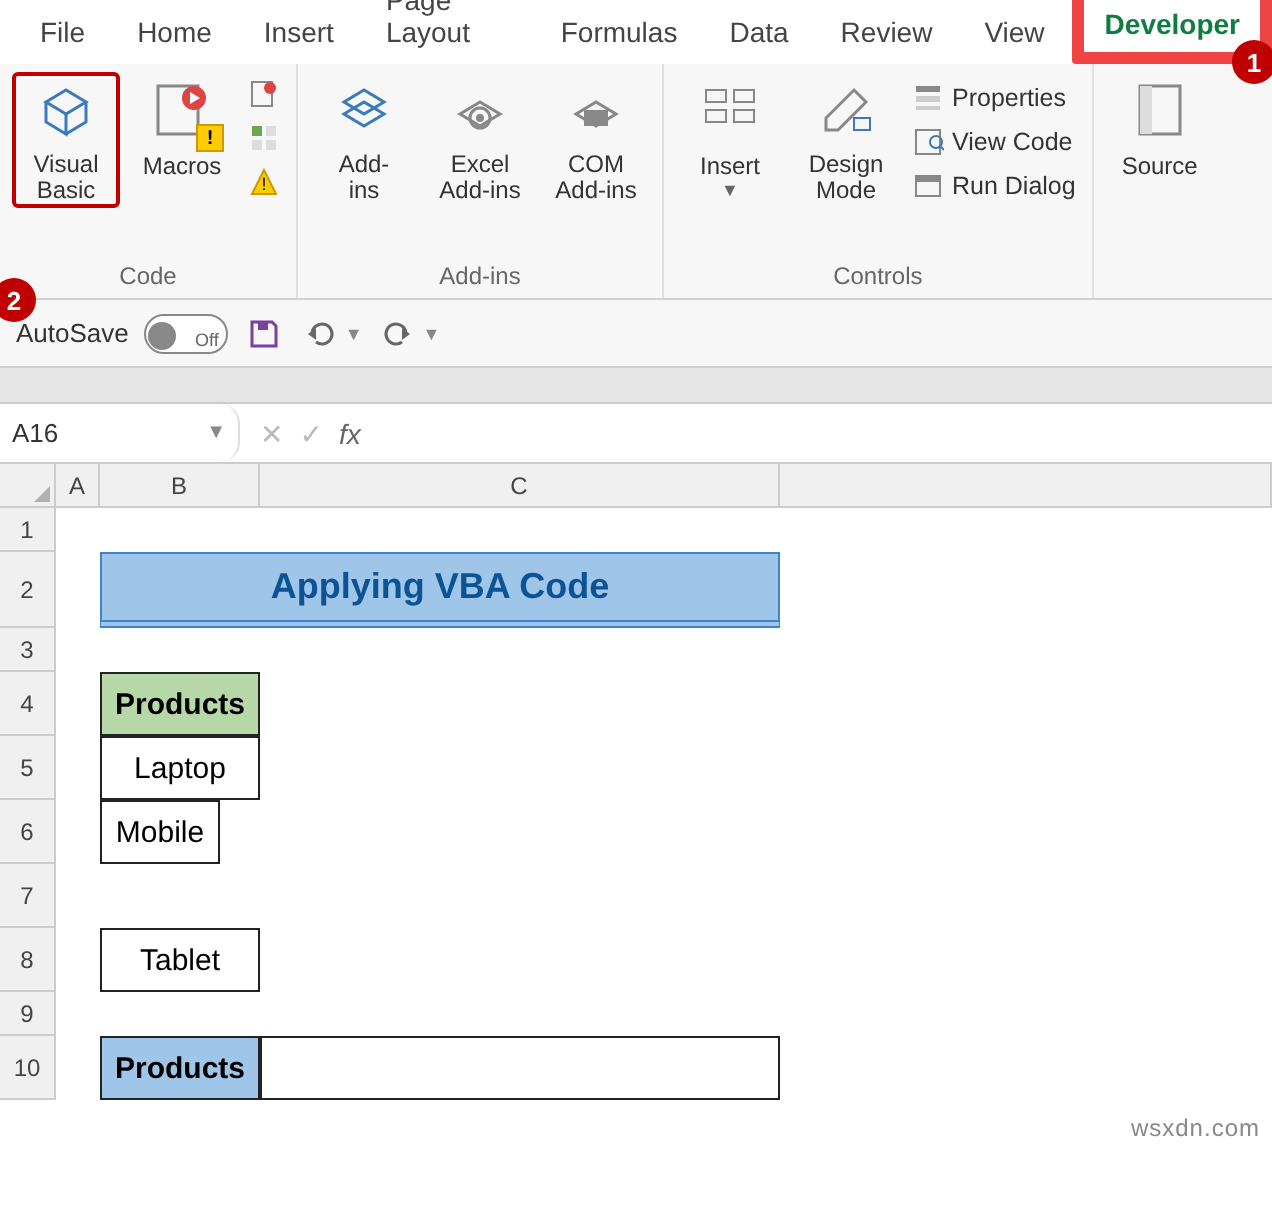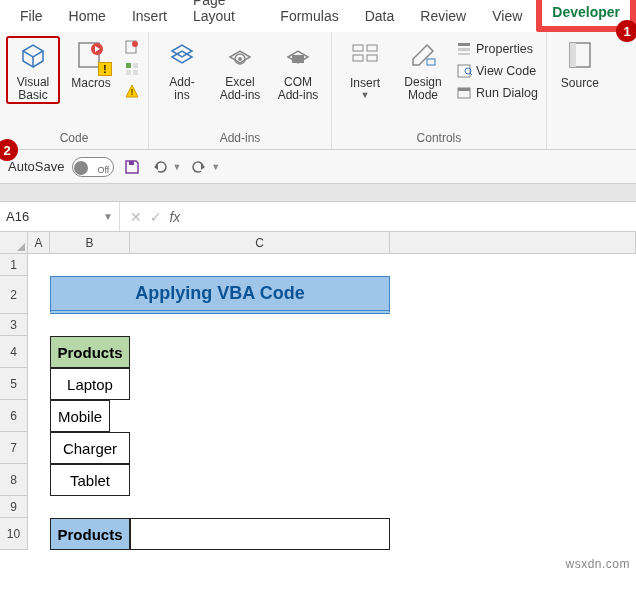--- a/index.html
+++ b/index.html
@@ -29,21 +29,21 @@
     .qat .label { font-size:13px; color:#333; }
     .toggle { width:42px; height:20px; border:1px solid #888; border-radius:10px; display:flex; align-items:flex-end; padding:1px; background:#fff; cursor:pointer; position:relative; }
     .toggle .knob { width:14px; height:14px; border-radius:50%; background:#888; }
     .toggle .state { position:absolute; right:4px; font-size:9px; color:#666; }
     .qat-icon { width:20px; height:20px; display:flex; align-items:center; justify-content:center; cursor:pointer; }
     
     .spacer-bar { height:18px; background:#e6e6e6; border-bottom:1px solid #ccc; display:flex; align-items:center; }
     
     
     .formulabar { display:flex; align-items:center; height:30px; border-bottom:1px solid #ccc; background:#fff; }
-    .namebox { width:120px; height:100%; border-right:1px solid #ddd; padding:0 6px; font-size:13px; color:#333; display:flex; align-items:center; justify-content:space-between; }
+    .namebox { width:120px; height:100%; border-right:1px solid #ddd; padding:0 6px; font-size:13px; color:#333; display:flex; align-items:center; justify-content:space-between;border-radius:10px; }
     .namebox .dd { color:#888; font-size:10px; }
     .fx-controls { display:flex; align-items:center; gap:8px; padding:0 10px; color:#888; }
     .fx-controls span { font-size:14px; cursor:pointer; }
     .fx-label { font-style:italic; font-size:13px; color:#666; }
     .row-headers { display:flex; flex-direction:column; }
     .corner { width:28px; height:22px; background:#f0f0f0; border-right:1px solid #ccc; border-bottom:1px solid #ccc; position:relative; }
     .corner::after { content:''; position:absolute; right:2px; bottom:2px; border-left:8px solid transparent; border-bottom:8px solid #b0b0b0; }
     .col-h { height:22px; background:#f0f0f0; border-right:1px solid #ccc; border-bottom:1px solid #ccc; font-size:12px; color:#444; display:flex; align-items:center; justify-content:center; }
     .row-h { width:28px; background:#f0f0f0; border-right:1px solid #ccc; border-bottom:1px solid #ccc; font-size:12px; color:#444; display:flex; align-items:center; justify-content:center; }
     .cells { position:relative; }
@@ -317,21 +317,20 @@
     </div>
 
     <div class="cells" style="flex:1; height:300px;">
 
       <div class="cell title-cell" style="left:22px; top:22px; width:340px; height:38px;">Applying VBA Code</div>
 
       <div class="cell hdr-green" style="left:22px; top:82px; width:80px; height:32px;">Products</div>
 
       <div class="cell data-cell" style="left:22px; top:114px; width:80px; height:32px;">Laptop</div>
       <div class="cell data-cell" style="left:22px; top:146px; width:60px; height:32px;">Mobile</div>
-      <div class="cell data-cell" style="left:22px; top:178px; width:80px; height:32px;">Charger</div>
       <div class="cell data-cell" style="left:22px; top:210px; width:80px; height:32px;">Tablet</div>
 
       <div class="cell hdr-blue" style="left:22px; top:264px; width:80px; height:32px;">Products</div>
       <div class="cell empty-bordered" style="left:102px; top:264px; width:260px; height:32px;"></div>
     </div>
   </div>
 </div>
 
 <div class="watermark">wsxdn.com</div>
 

